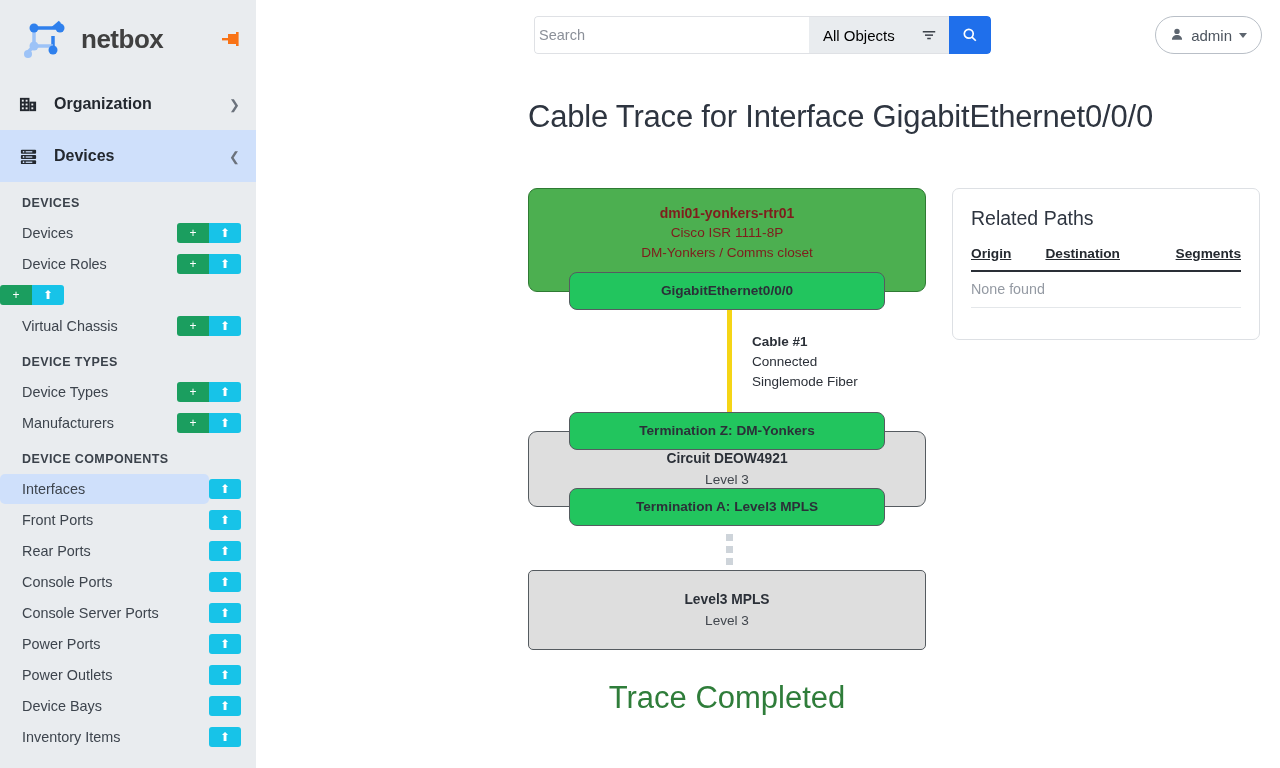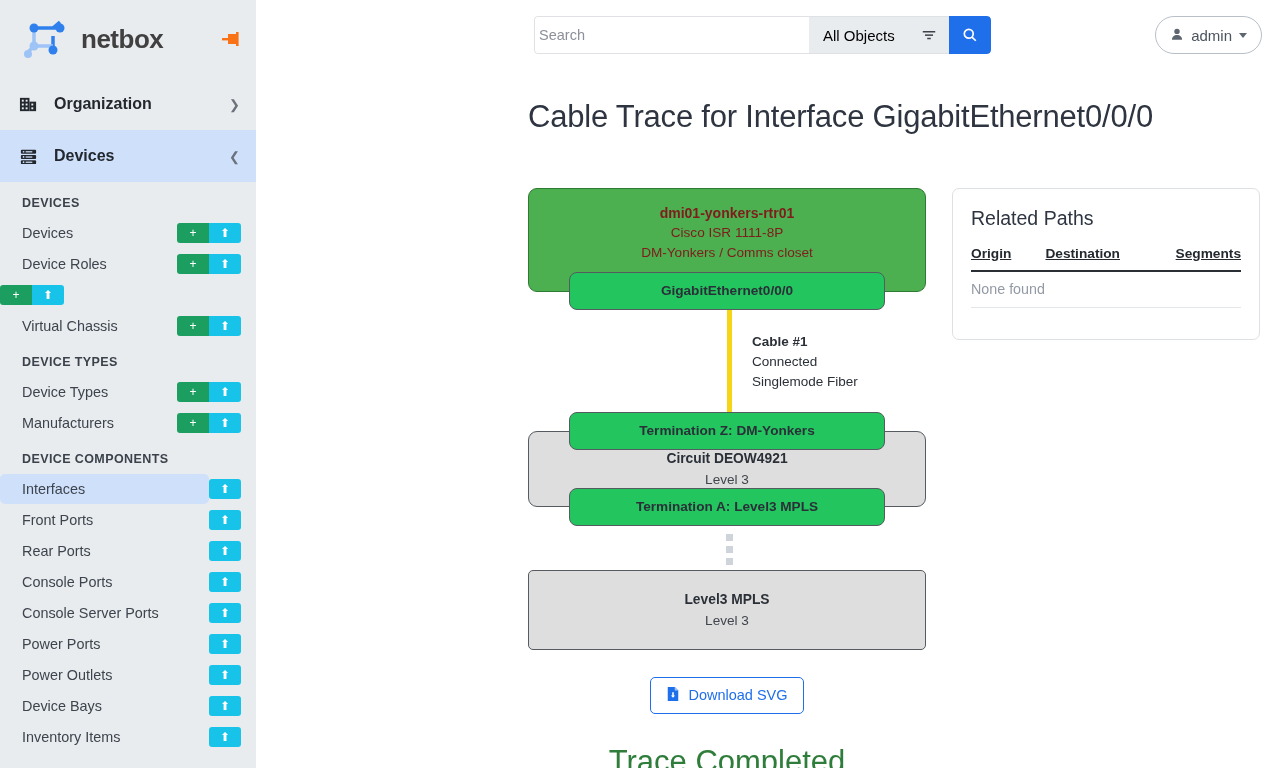--- a/index.html
+++ b/index.html
@@ -488,33 +488,20 @@
           <div class="dash-dot" style="top:8px"></div>
           <div class="dash-dot" style="top:20px"></div>
           <div class="dash-dot" style="top:32px"></div>
         </div>
 
         <div class="node-provider">
           <div class="p-name">Level3 MPLS</div>
           <div class="p-sub">Level 3</div>
         </div>
 
-        <div class="dl-wrap">
-          <button class="dl-btn">
-            <span>
-              <svg viewBox="0 0 16 18" width="14" height="16">
-                <path d="M2 1h8l4 4v12H2z" fill="#1f6feb"></path>
-                <path d="M10 1l4 4h-4z" fill="#9ec3fa"></path>
-                <rect x="7.1" y="7" width="1.8" height="5" fill="#fff"></rect>
-                <path d="M5.6 10.6L8 13.4l2.4-2.8z" fill="#fff"></path>
-              </svg>
-            </span>
-            <span>Download SVG</span>
-          </button>
-        </div>
 
         <div class="trace-status">Trace Completed</div>
       </div>
 
       <div class="card">
         <div class="card-title">Related Paths</div>
         <table class="rp-table">
           <thead>
             <tr>
               <th class="col-o">Origin</th>

